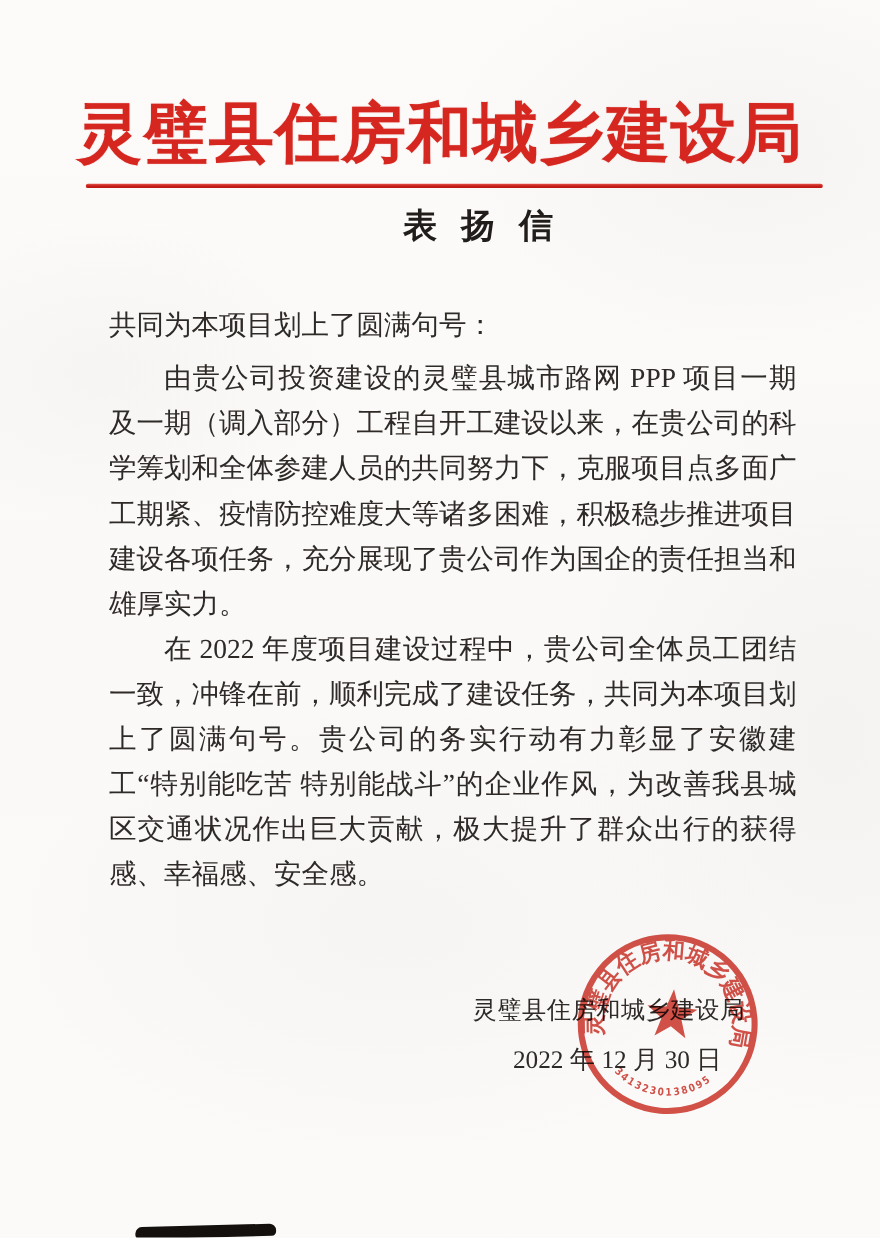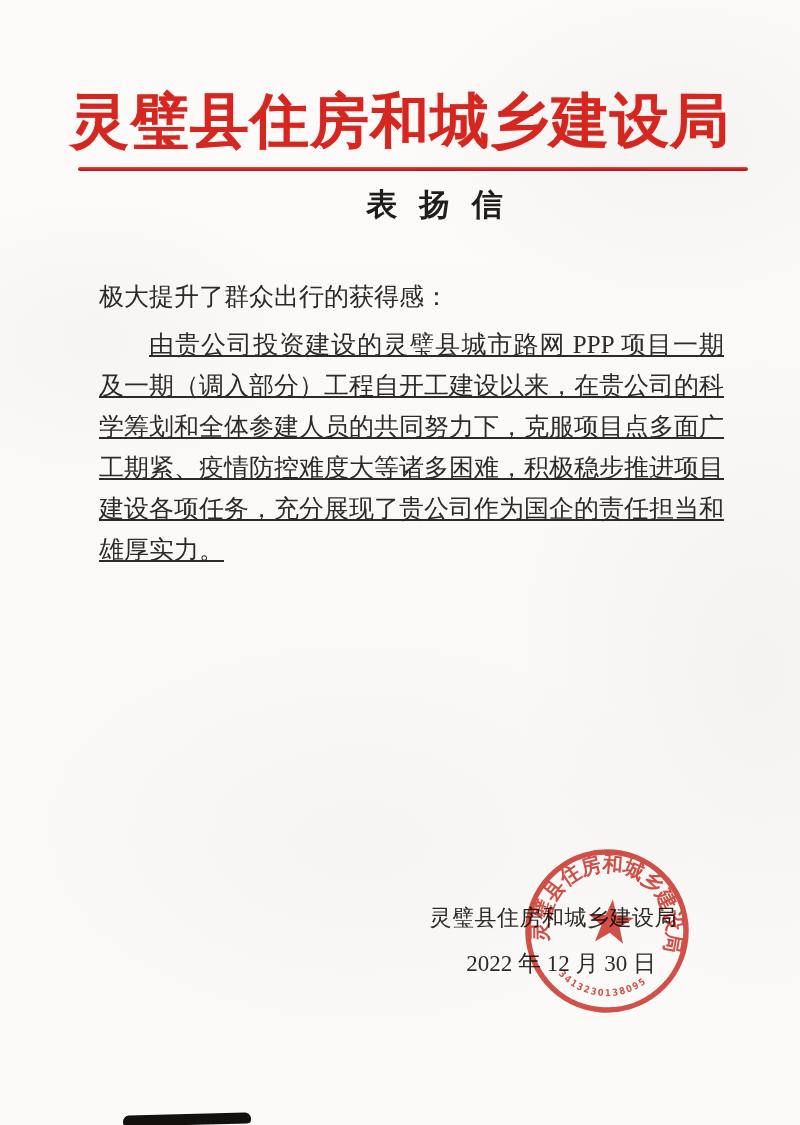--- a/index.html
+++ b/index.html
@@ -69,21 +69,20 @@
     line-height: 41px;
     color: #2e2a27;
     text-align: justify;
   }
   .salutation {
     margin: 0 0 7px 0;
   }
   .letter-body p.para {
     margin: 0;
     text-indent: 2em;
-    text-decoration: underline;
   }
   .signature-org {
     position: absolute;
     right: 123px;
     top: 903px;
     font-size: 22px;
     color: #2e2a27;
     letter-spacing: 0.5px;
     white-space: nowrap;
   }
@@ -128,22 +127,23 @@
 
 <div class="paper"></div>
 
 <div class="letterhead-title">灵璧县住房和城乡建设局</div>
 
 <div class="letterhead-divider"></div>
 
 <div class="letter-title">表 扬 信</div>
 
 <div class="letter-body">
-  <p class="salutation">极大提升了群众出行的获得感：</p>
+  <p class="salutation">共同为本项目划上了圆满句号：</p>
   <p class="para">由贵公司投资建设的灵璧县城市路网 PPP 项目一期及一期（调入部分）工程自开工建设以来，在贵公司的科学筹划和全体参建人员的共同努力下，克服项目点多面广工期紧、疫情防控难度大等诸多困难，积极稳步推进项目建设各项任务，充分展现了贵公司作为国企的责任担当和雄厚实力。</p>
+  <p class="para">在 2022 年度项目建设过程中，贵公司全体员工团结一致，冲锋在前，顺利完成了建设任务，共同为本项目划上了圆满句号。贵公司的务实行动有力彰显了安徽建工“特别能吃苦 特别能战斗”的企业作风，为改善我县城区交通状况作出巨大贡献，极大提升了群众出行的获得感、幸福感、安全感。</p>
 </div>
 
 <div class="signature-org">灵璧县住房和城乡建设局</div>
 
 <div class="signature-date">2022 年 12 月 30 日</div>
 
 <svg class="seal" viewBox="-95 -95 190 190">
   <g transform="rotate(5)" fill="#cf3a30">
     <circle cx="0" cy="0" r="79" fill="none" stroke="#cf3a30" stroke-width="5.5"></circle>
     <defs>

